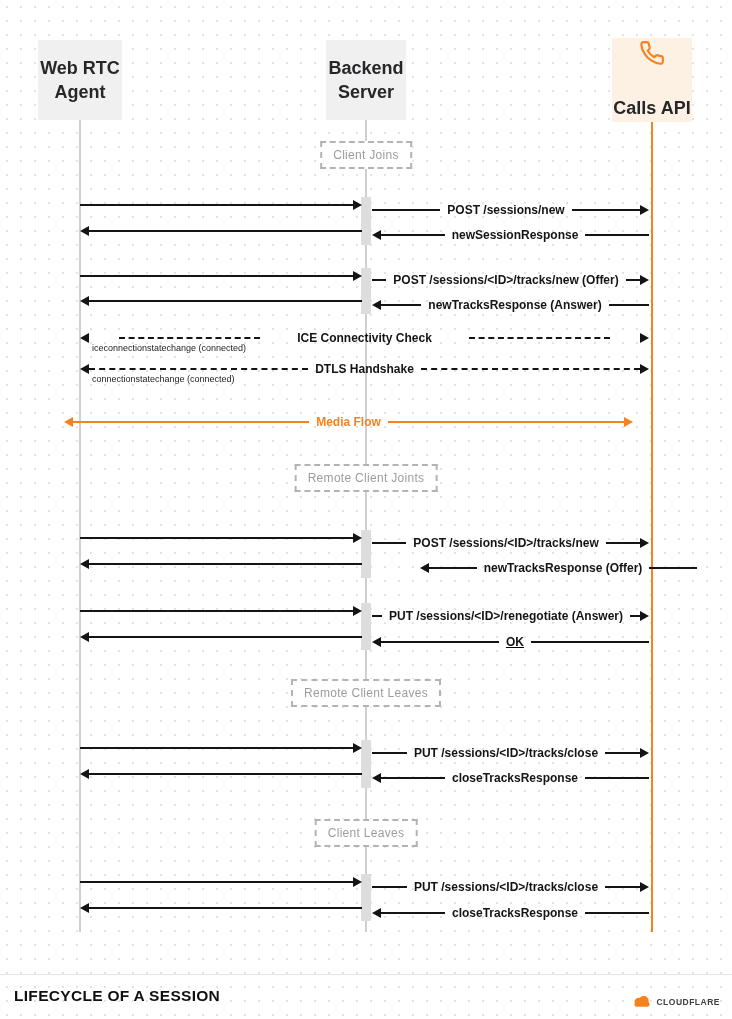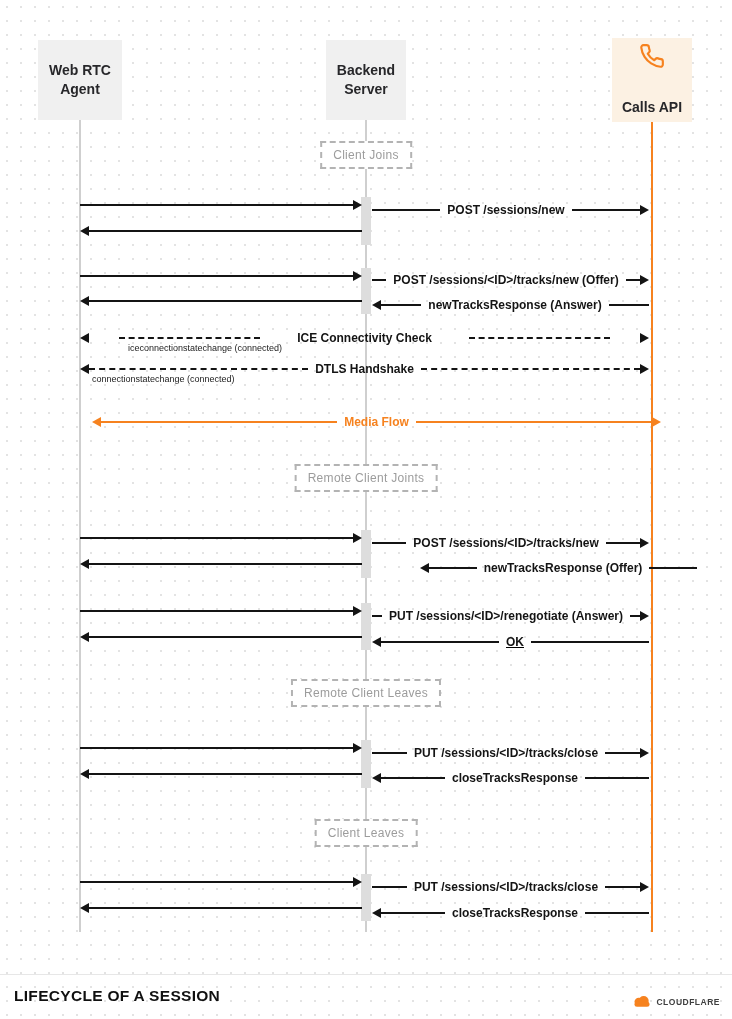--- a/index.html
+++ b/index.html
@@ -8,21 +8,21 @@
     background-color:#ffffff;
     background-image:radial-gradient(circle,#e3e3e3 1.2px,transparent 1.4px);
     background-size:14px 14px;
     font-family:"Liberation Sans",sans-serif;
   }
   .lifeline{position:absolute;width:2px;background:#cfcfcf;}
   .lifeline.orange{background:#f6821f;}
   .act{position:absolute;left:361px;width:10px;background:#dddddd;}
   .actor{
     position:absolute;display:flex;flex-direction:column;align-items:center;justify-content:center;
-    background:#f0f0f0;color:#27272a;font-size:14px;font-weight:700;line-height:1.35;text-align:center;
+    background:#f0f0f0;color:#27272a;font-size:18px;font-weight:700;line-height:1.35;text-align:center;
   }
   .actor.calls{background:#fcf1e3;gap:24px;}
   .phase{
     position:absolute;left:366px;transform:translateX(-50%);
     background:#ffffff;border:2px dashed #b3b3b3;color:#9c9c9c;
     font-size:12px;padding:5px 11px;white-space:nowrap;letter-spacing:.3px;
   }
   .arrow{position:absolute;display:flex;align-items:center;height:14px;}
   .seg{flex:1 1 0;min-width:0;height:0;border-top:2px solid #141414;}
   .seg.dash{border-top-style:dashed;}
@@ -86,20 +86,26 @@
     <div class="seg"></div>
       <div class="lbl">POST /sessions/new</div>
       <div class="seg"></div>
       <div class="head r"></div>
   </div>
 
   <div class="arrow" style="left:80px;top:224px;width:282px;">
     <div class="head l"></div>
       <div class="seg"></div>
   </div>
+  <div class="arrow" style="left:372px;top:228px;width:277px;">
+    <div class="head l"></div>
+      <div class="seg"></div>
+      <div class="lbl">newSessionResponse</div>
+      <div class="seg"></div>
+  </div>
 
   <div class="arrow" style="left:80px;top:269px;width:282px;">
     <div class="seg"></div>
       <div class="head r"></div>
   </div>
   <div class="arrow" style="left:372px;top:273px;width:277px;">
     <div class="seg"></div>
       <div class="lbl">POST /sessions/&lt;ID&gt;/tracks/new (Offer)</div>
       <div class="seg"></div>
       <div class="head r"></div>
@@ -116,32 +122,32 @@
       <div class="seg"></div>
   </div>
 
   <div class="arrow" style="left:80px;top:331px;width:569px;gap:30px;">
     <div class="head l"></div>
       <div class="seg dash"></div>
       <div class="lbl">ICE Connectivity Check</div>
       <div class="seg dash"></div>
       <div class="head r"></div>
   </div>
-  <div class="note" style="left:92px;top:343px;margin-left:36px;">iceconnectionstatechange (connected)</div>
+  <div class="note" style="left:92px;top:343px;">iceconnectionstatechange (connected)</div>
 
   <div class="arrow" style="left:80px;top:362px;width:569px;">
     <div class="head l"></div>
       <div class="seg dash"></div>
       <div class="lbl">DTLS Handshake</div>
       <div class="seg dash"></div>
       <div class="head r"></div>
   </div>
   <div class="note" style="left:92px;top:374px;">connectionstatechange (connected)</div>
 
-  <div class="arrow" style="left:92px;top:415px;width:569px;">
+  <div class="arrow" style="left:64px;top:415px;width:569px;">
     <div class="head l orange"></div>
       <div class="seg orange"></div>
       <div class="lbl orange">Media Flow</div>
       <div class="seg orange"></div>
       <div class="head r orange"></div>
   </div>
 
   <div class="arrow" style="left:80px;top:531px;width:282px;">
     <div class="seg"></div>
       <div class="head r"></div>

